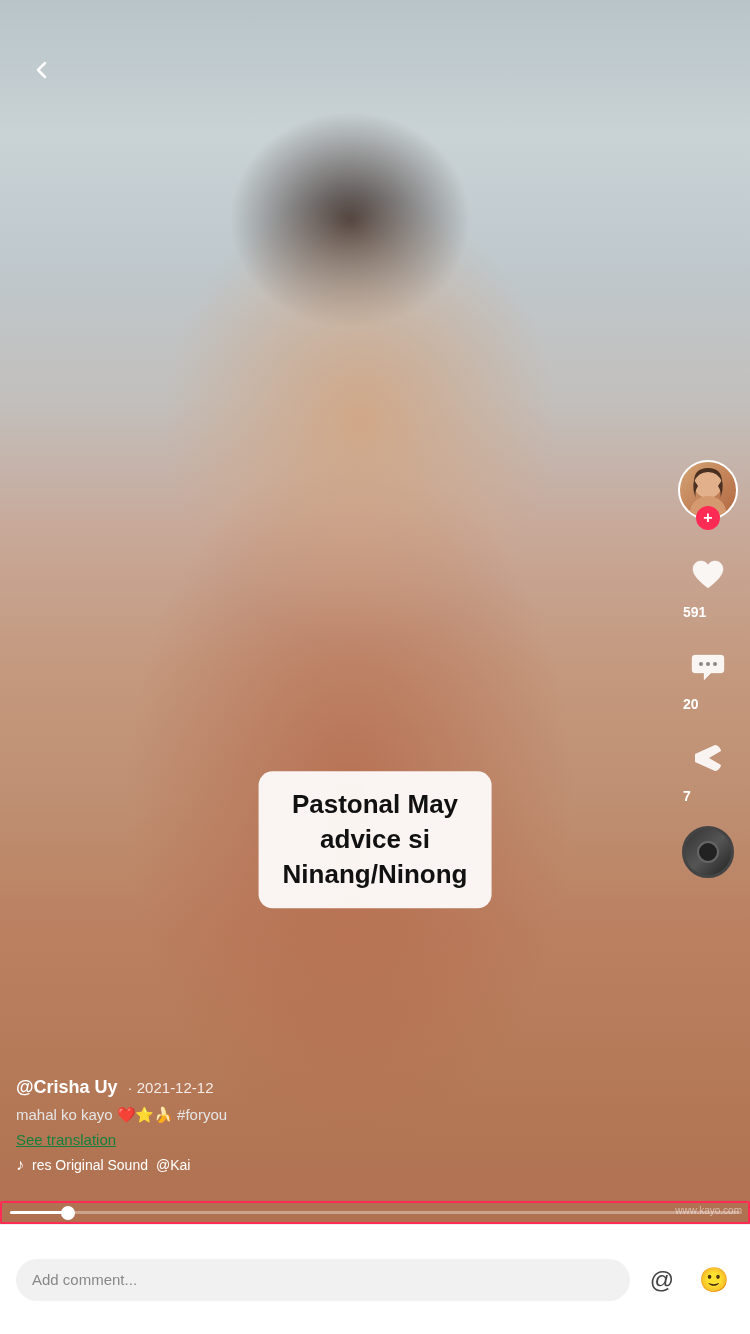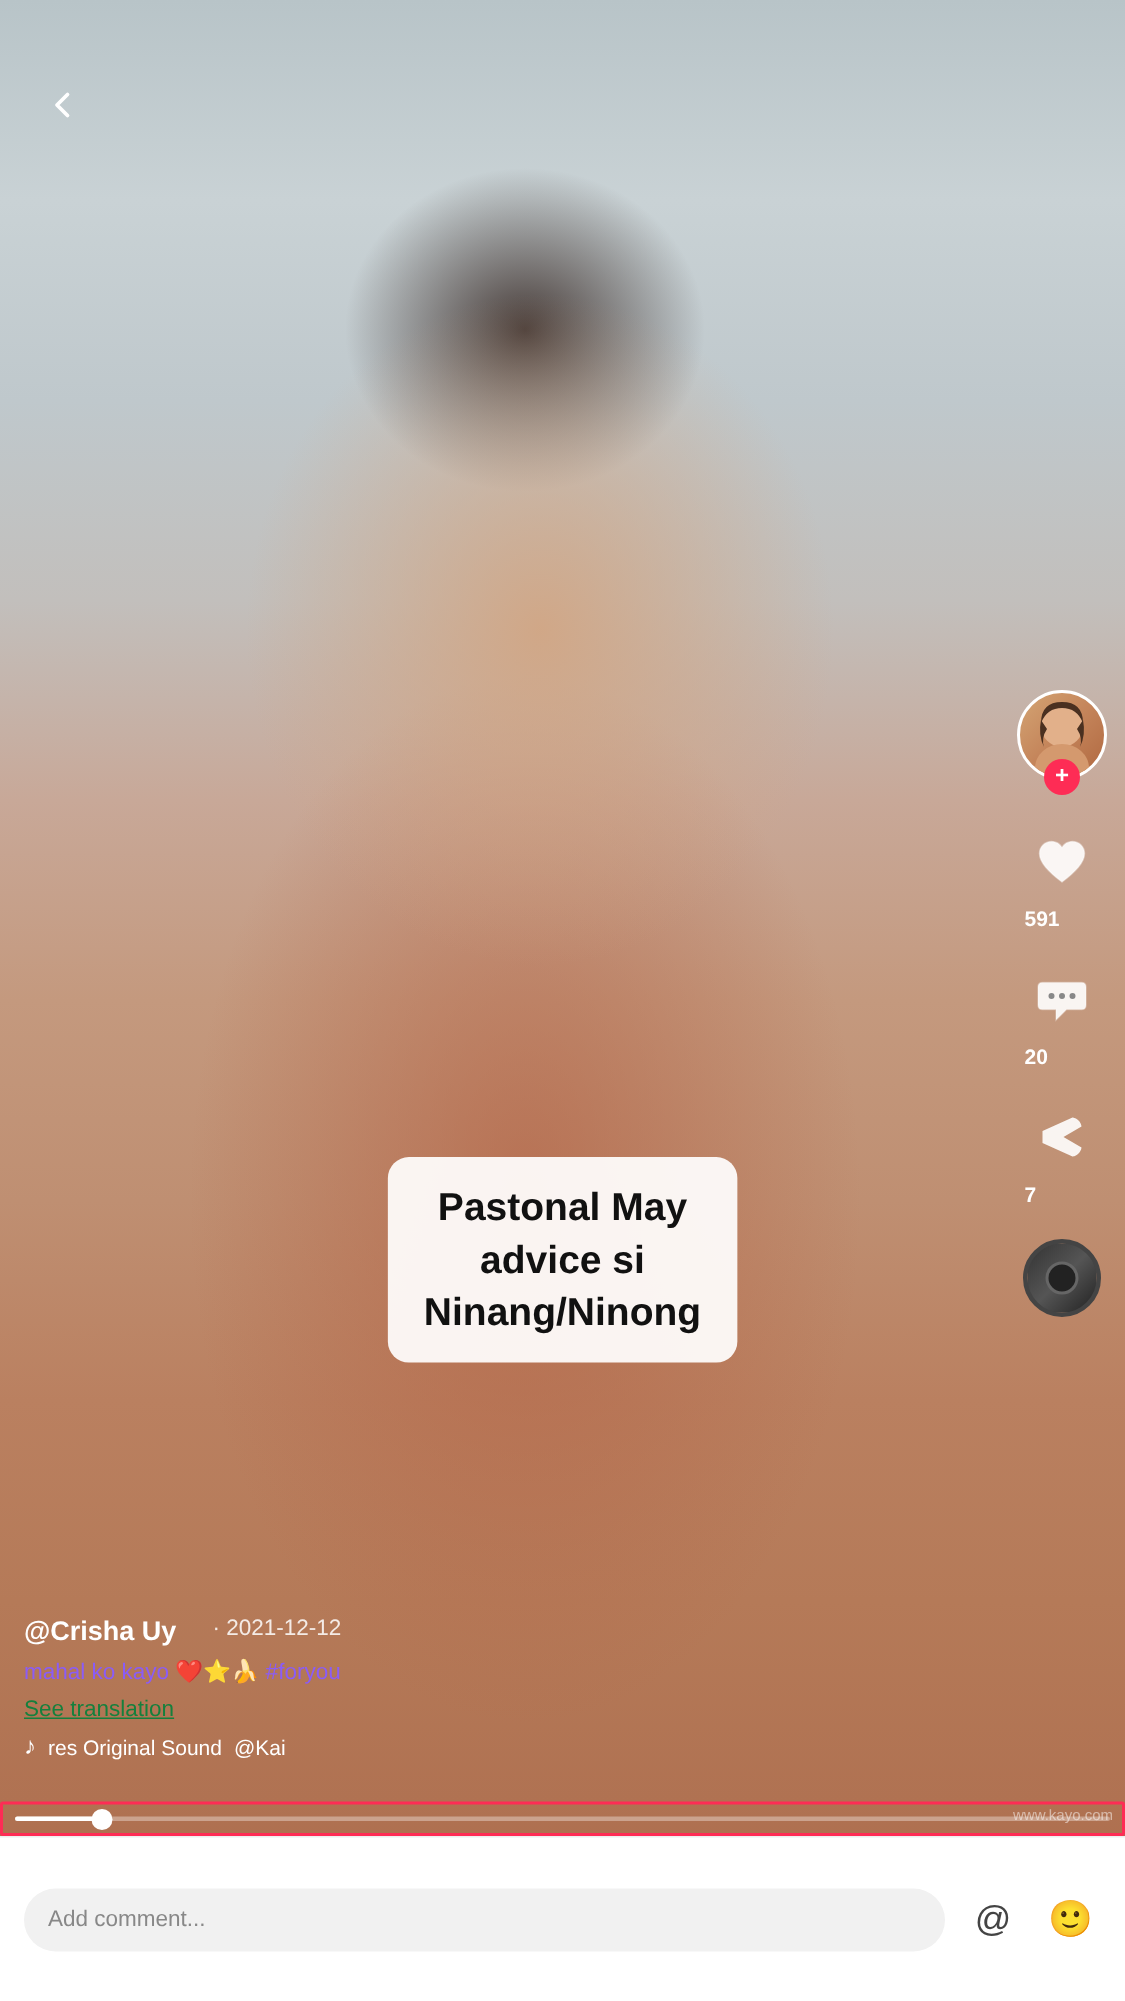--- a/index.html
+++ b/index.html
@@ -166,35 +166,36 @@
     .bottom-info {
       position: absolute;
       bottom: 160px;
       left: 0;
       right: 80px;
       z-index: 20;
       padding: 0 16px;
     }
     .username-row {
       display: flex;
-      gap: 24px;
+      align-items: center;
+      gap: 10px;
       margin-bottom: 6px;
     }
     .username {
       color: #fff;
       font-size: 18px;
       font-weight: 700;
     }
     .date {
       color: rgba(255,255,255,0.85);
       font-size: 15px;
       font-weight: 400;
     }
     .description {
-      color: #8b5cf6;
+      color: #e5e5e5;
       font-size: 15px;
       margin-bottom: 6px;
       line-height: 1.4;
     }
     .see-translation {
       color: #15803d;
       font-size: 15px;
       text-decoration: underline;
       cursor: pointer;
       display: inline-block;

